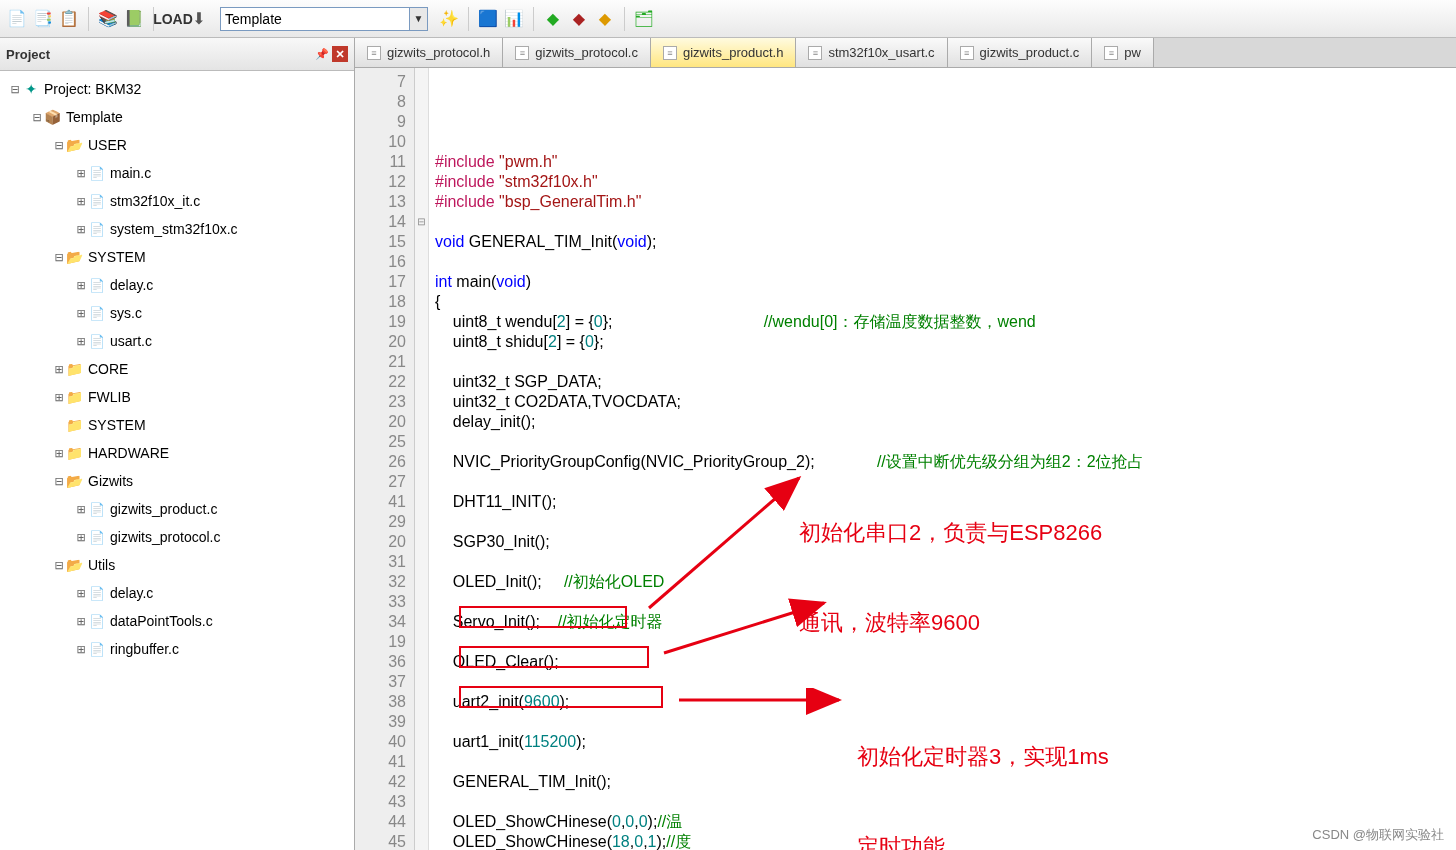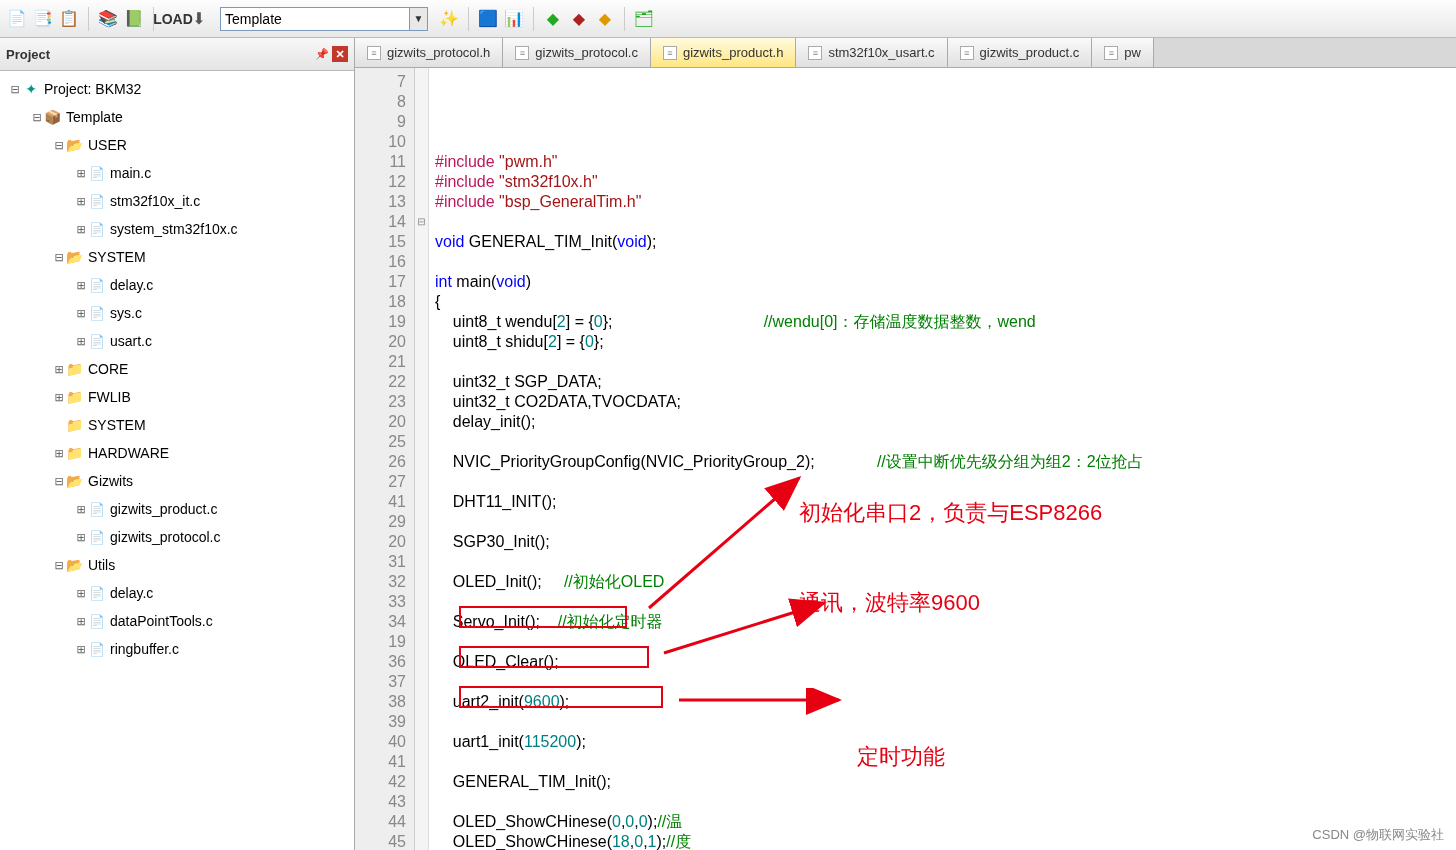--- a/index.html
+++ b/index.html
@@ -382,25 +382,26 @@
         <svg class="arrow" style="left:240px; top:620px;" width="180" height="30">
           <defs>
               <marker id="ah3" markerWidth="12" markerHeight="10" refX="1" refY="5" orient="auto">
                 <polygon points="12,0 0,5 12,10" fill="#e60012"></polygon>
               </marker>
             </defs>
           <line x1="170" y1="12" x2="10" y2="12" stroke="#e60012" stroke-width="3" marker-start="url(#ah3)"></line>
         </svg>
 
         
-        <div class="anno" style="left:370px; top:370px;">
+        <div class="anno" style="left:370px; top:390px;">
           <div>初始化串口2，负责与ESP8266</div>
           <div>通讯，波特率9600</div>
         </div>
         <div class="anno" style="left:428px; top:614px;">
+          <div>初始化定时器3，实现1ms</div>
           <div>定时功能</div>
         </div>
       </div>
     </div>
   </div>
 </div>
 
 <div class="watermark">CSDN @物联网实验社</div>
 
 </body></html>

